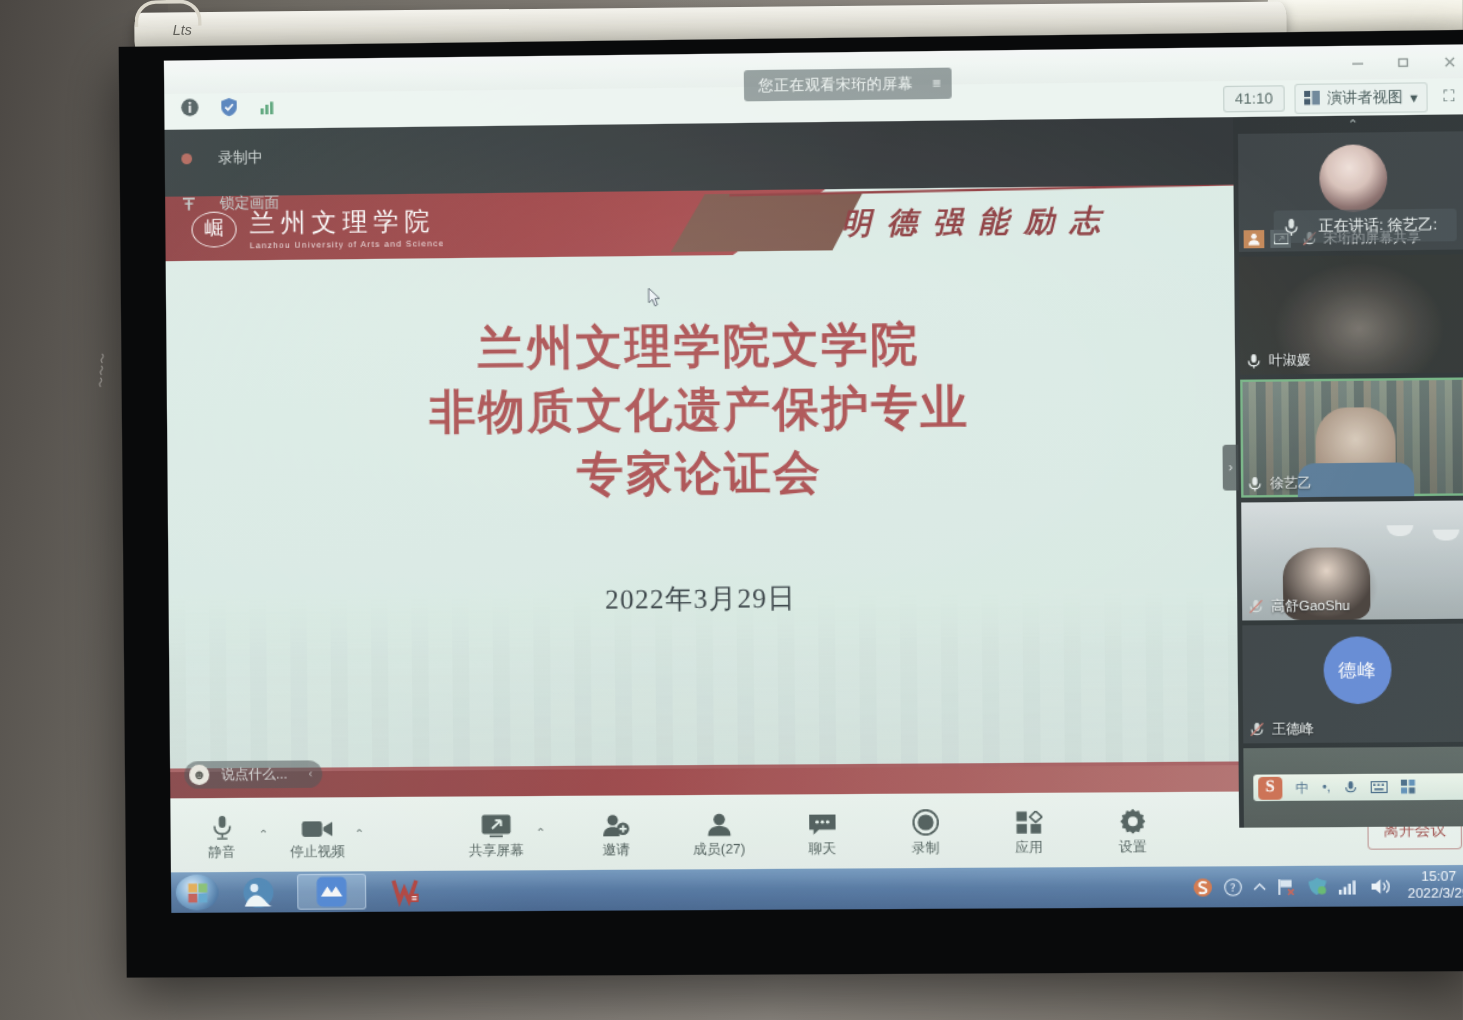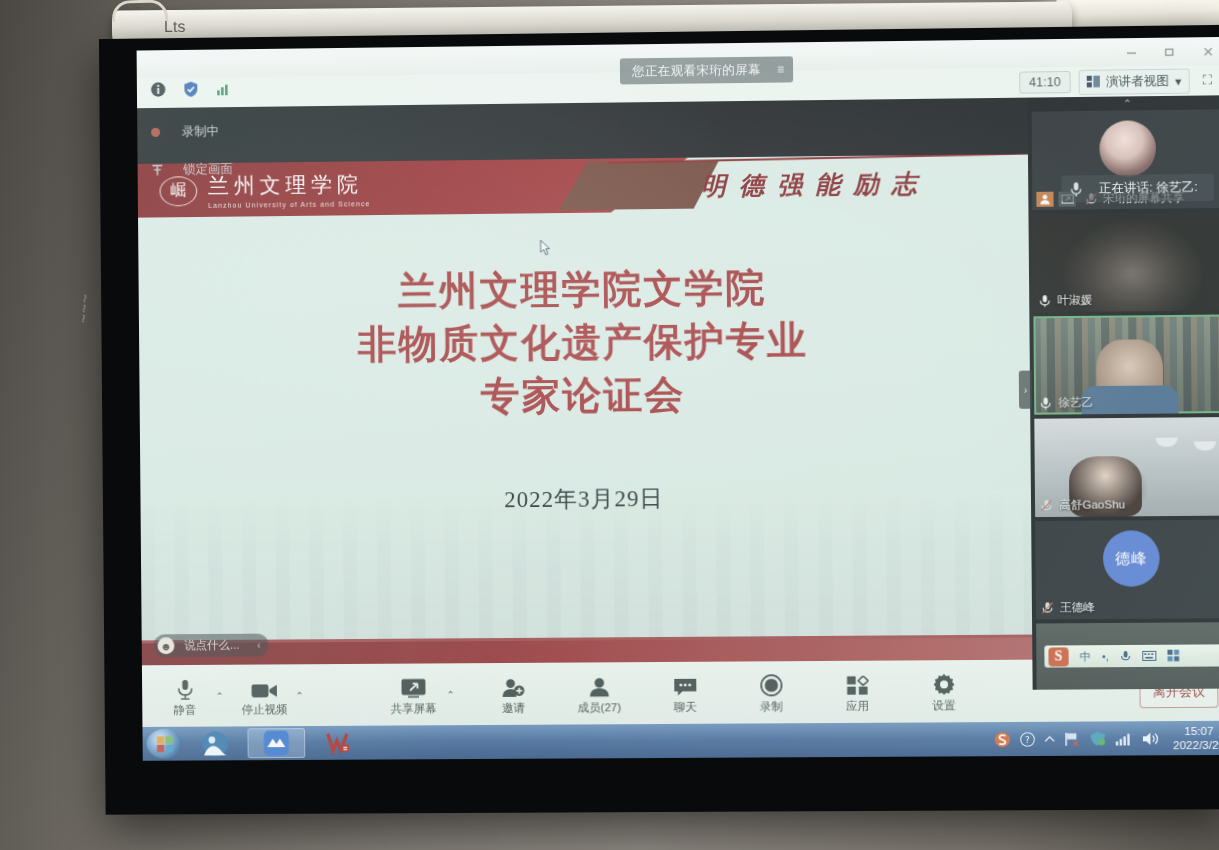--- a/index.html
+++ b/index.html
@@ -42,22 +42,22 @@
     transform: rotate(-0.55deg);
     box-shadow: 0 4px 10px rgba(0,0,0,0.35);
   }
   #casing-bracket {
     position: absolute; left: 112px; top: 0px; width: 56px; height: 22px;
     border: 3px solid #ddd9cd; border-bottom: none;
     border-radius: 18px 18px 0 0;
     transform: rotate(-1deg);
   }
   #casing-brand {
-    position: absolute; left: 164px; top: 18px;
-    font-size: 16px; color: #3b3a36; 
+    position: absolute; left: 144px; top: 18px;
+    font-size: 12px; color: #3b3a36; font-style: italic;
     transform: rotate(-0.6deg); opacity: 0.75;
   }
 
   
   #screen-frame {
     position: absolute; left: 99px; top: 32px; width: 1122px; height: 780px;
     background: #090a0b;
     transform: perspective(2100px) rotateY(-1.2deg) rotate(-0.5deg);
     box-shadow: 0 18px 44px rgba(0,0,0,0.55);
   }

